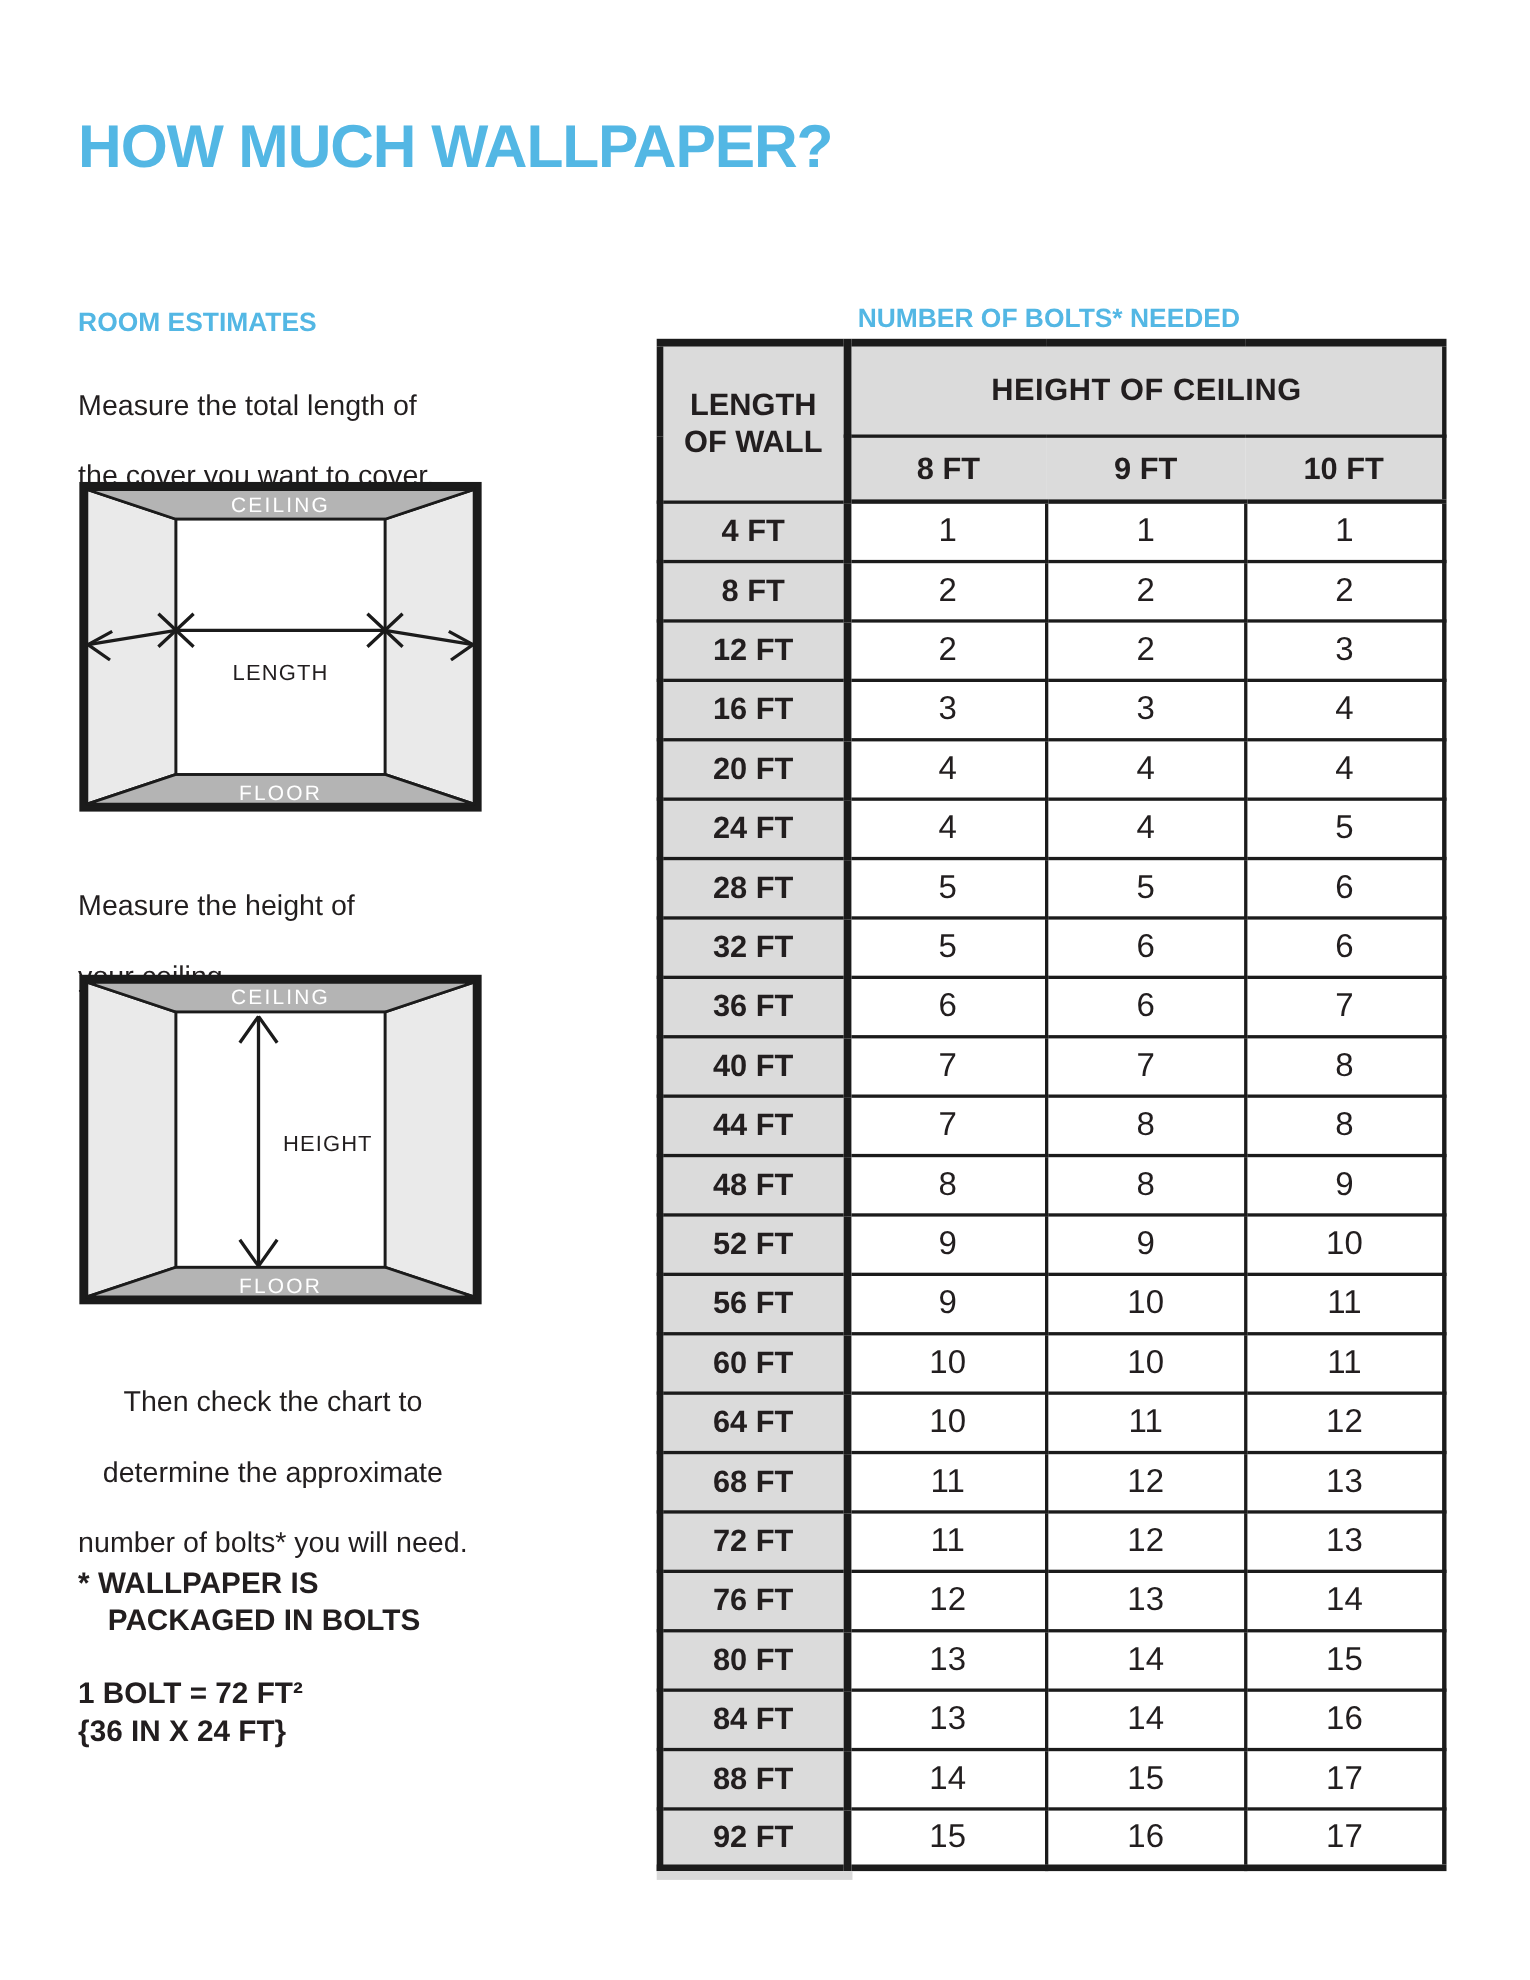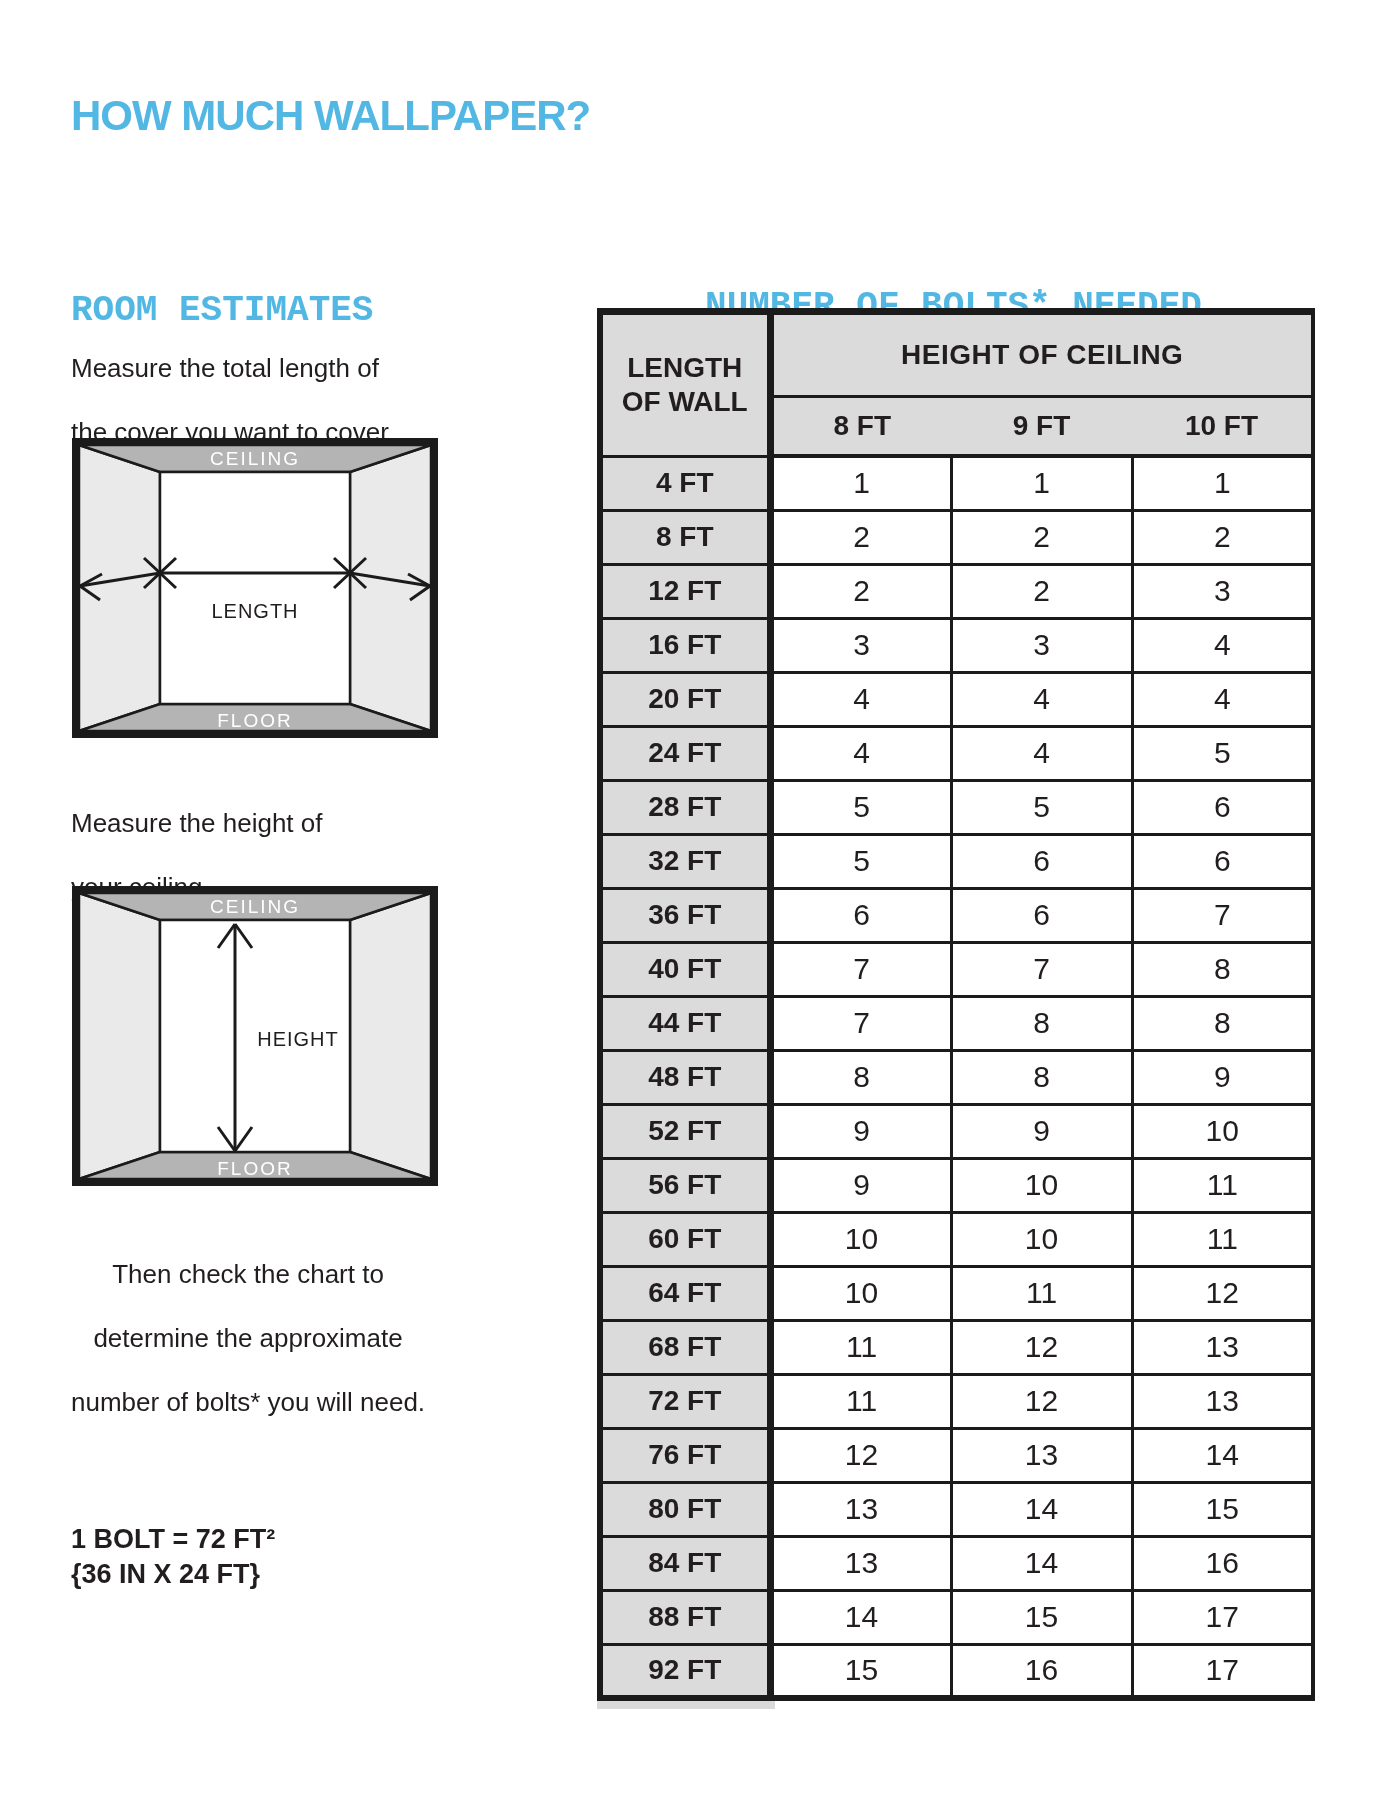--- a/index.html
+++ b/index.html
@@ -7,26 +7,26 @@
     position:relative;
     width:1391px;height:1800px;
     background:#ffffff;
     font-family:"Liberation Sans", sans-serif;
     color:#221E1F;
     overflow:hidden;
   }
   
   .main-title{
     position:absolute;left:71px;top:64px;
-    font-size:42px;font-weight:bold;letter-spacing:-1px;
+    font-size:55px;font-weight:bold;letter-spacing:-1px;
     color:#53B7E4;white-space:nowrap;
   }
   .section-heading{
     position:absolute;
-    font-size:36px;font-weight:bold;color:#53B7E4;white-space:nowrap;font-family:Liberation Mono, monospace;
+    font-size:24px;font-weight:bold;color:#53B7E4;white-space:nowrap;
   }
   #room-estimates-heading{left:71px;top:260px;}
   #bolts-needed-heading{left:597px;top:256px;width:713px;text-align:center;}
   
   .para{position:absolute;left:71px;font-size:26px;line-height:36px;color:#221E1F;}
   .para span{display:block;margin-top:28px;}
   #para-step1{top:322px;}
   #para-step2{top:777px;}
   #para-step3{top:1228px;text-align:center;}
   .footnote{position:absolute;left:71px;top:1422px;font-size:27px;line-height:34px;font-weight:bold;}
@@ -139,20 +139,24 @@
       <text x="226" y="160" text-anchor="middle" font-size="20" letter-spacing="1" fill="#221E1F">HEIGHT</text>
     </svg>
   </div>
 
   <div class="para" id="para-step3">
     <span>Then check the chart to</span>
     <span>determine the approximate</span>
     <span>number of bolts* you will need.</span>
   </div>
 
+  <div class="footnote">
+    <span>* WALLPAPER IS</span>
+    <span class="indent">PACKAGED IN BOLTS</span>
+  </div>
 
   <div class="bolt-info">
     <span>1 BOLT = 72 FT²</span>
     <span>{36 IN X 24 FT}</span>
   </div>
 
   <h2 class="section-heading" id="bolts-needed-heading">NUMBER OF BOLTS* NEEDED</h2>
 
   <div class="table-wrap">
     <table class="bolts-table">

